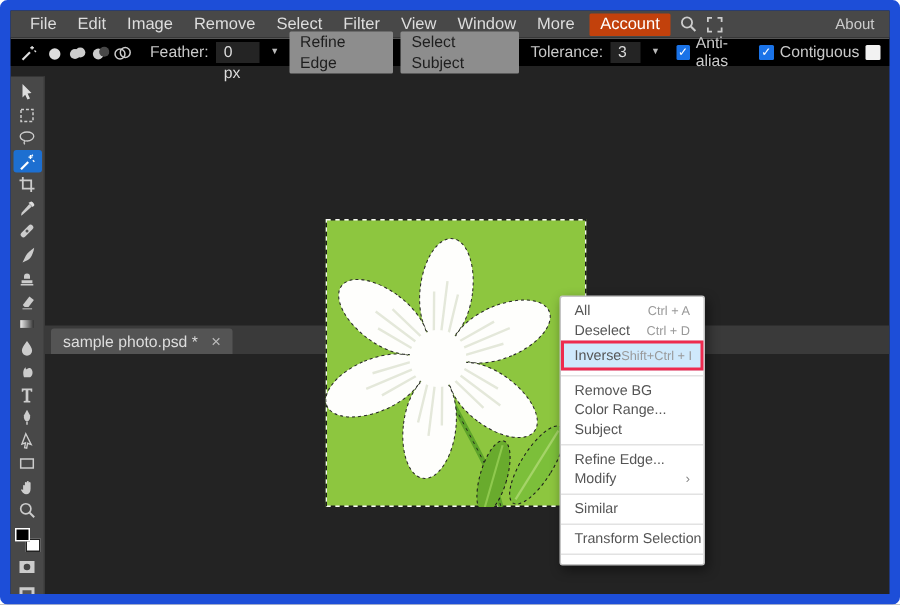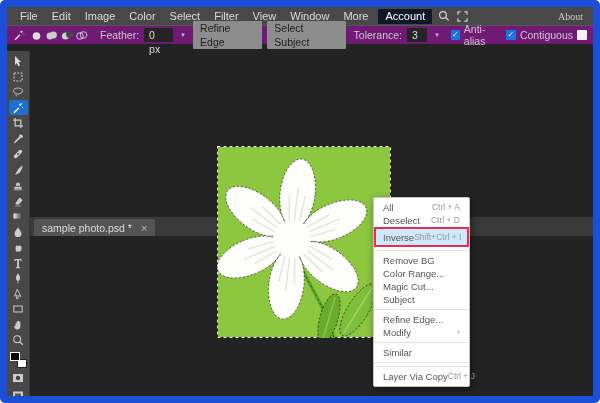--- a/index.html
+++ b/index.html
@@ -2,27 +2,27 @@
 <html><head>
 <meta charset="utf-8">
 <style>
   html,body{margin:0;padding:0;background:#fff;}
   *{box-sizing:border-box;font-family:"Liberation Sans",sans-serif;-webkit-font-smoothing:antialiased;}
   .app{position:relative;width:600px;height:403px;background:#232323;border:7px solid #1d4ed8;border-radius:5px;overflow:hidden;}
 
   
   .menubar{height:18px;background:#484848;display:flex;align-items:center;padding:0 8px 0 6px;font-size:11px;color:#ddd;}
   .mi{padding:0 7px;cursor:default;line-height:18px;}
-  .account{background:#0f172a;color:#fff;padding:1px 7px;margin:0 3px;border-radius:1px;line-height:13px;}
+  .account{background:#c2410c;color:#fff;padding:1px 7px;margin:0 3px;border-radius:1px;line-height:13px;}
   .mb-icon{display:flex;align-items:center;justify-content:center;width:18px;height:18px;}
   .spacer{flex:1;}
-  .about{font-size:10px;color:#ccc;padding-right:2px;font-family:Liberation Serif, serif;}
-
-  
-  .optionsbar{height:19px;background:#701a75;border-top:1px solid #555;display:flex;align-items:center;gap:5px;padding:0 6px;font-size:10.5px;color:#c9c9c9;}
+  .about{font-size:10px;color:#ccc;padding-right:2px;}
+
+  
+  .optionsbar{height:19px;background:#000000;border-top:1px solid #555;display:flex;align-items:center;gap:5px;padding:0 6px;font-size:10.5px;color:#c9c9c9;}
   .modes{display:flex;align-items:center;gap:2px;margin-right:4px;}
   .lbl{margin-left:3px;}
   .valuebox{background:#242424;color:#ddd;height:14px;line-height:14px;padding:0 5px;min-width:26px;}
   .dd{font-size:6px;color:#bbb;padding:0 2px;}
   .obtn{background:#8d8d8d;color:#1e1e1e;font-size:10.5px;line-height:14px;padding:0 7px;border-radius:1px;}
   .cbw{display:flex;align-items:center;gap:4px;margin-left:4px;}
   .cb{width:10px;height:10px;background:#f2f2f2;color:#fff;font-size:8px;line-height:10px;text-align:center;border-radius:1px;}
   .cb.on{background:#1a73e8;}
   [data-name=options-checkboxes]{display:flex;align-items:center;}
 
@@ -55,21 +55,21 @@
 </head>
 <body>
 
 <div class="app" data-name="photopea-window">
 
   <div class="menubar" data-name="menubar">
     <div style="display:flex" data-name="menubar-items">
         <div class="mi" data-name="menu-file">File</div>
         <div class="mi" data-name="menu-edit">Edit</div>
         <div class="mi" data-name="menu-image">Image</div>
-        <div class="mi" data-name="menu-layer">Color</div>
+        <div class="mi" data-name="menu-layer">Remove</div>
         <div class="mi" data-name="menu-select">Select</div>
         <div class="mi" data-name="menu-filter">Filter</div>
         <div class="mi" data-name="menu-view">View</div>
         <div class="mi" data-name="menu-window">Window</div>
         <div class="mi" data-name="menu-more">More</div>
       </div>
     <div class="account" data-name="menu-account">Account</div>
     <div class="mb-icon" data-name="search-icon">
       <svg viewBox="0 0 12 12" width="12" height="12">
           <circle cx="5" cy="5" r="3.4" fill="none" stroke="#ccc" stroke-width="1.2"></circle>
@@ -344,39 +344,35 @@
         <span data-name="context-item-label">Inverse</span>
         <span class="sc" data-name="context-item-shortcut">Shift+Ctrl + I</span>
       </div>
       <div class="ctx-sep" data-name="menu-separator"></div>
       <div class="ctx-item" data-name="context-item-remove-bg">
         <span data-name="context-item-label">Remove BG</span>
       </div>
       <div class="ctx-item" data-name="context-item-color-range">
         <span data-name="context-item-label">Color Range...</span>
       </div>
-      <div class="ctx-item" data-name="context-item-magic-cut">
-        <span data-name="context-item-label">Magic Cut...</span>
-      </div>
       <div class="ctx-item" data-name="context-item-subject">
         <span data-name="context-item-label">Subject</span>
       </div>
       <div class="ctx-sep" data-name="menu-separator"></div>
       <div class="ctx-item" data-name="context-item-refine-edge">
         <span data-name="context-item-label">Refine Edge...</span>
       </div>
       <div class="ctx-item" data-name="context-item-modify">
         <span data-name="context-item-label">Modify</span>
         <span class="sub" data-name="submenu-arrow-icon">›</span>
       </div>
       <div class="ctx-sep" data-name="menu-separator"></div>
       <div class="ctx-item" data-name="context-item-similar">
         <span data-name="context-item-label">Similar</span>
       </div>
       <div class="ctx-sep" data-name="menu-separator"></div>
-      <div class="ctx-sep" data-name="menu-separator"></div>
-      <div class="ctx-item" data-name="context-item-layer-via-copy">
-        <span data-name="context-item-label">Layer Via Copy</span>
-        <span class="sc" data-name="context-item-shortcut">Ctrl + J</span>
-      </div>
+      <div class="ctx-item" data-name="context-item-transform-selection">
+        <span data-name="context-item-label">Transform Selection</span>
+      </div>
+      <div class="ctx-sep" data-name="menu-separator"></div>
     </div>
 
 </div>
 
 </body></html>

